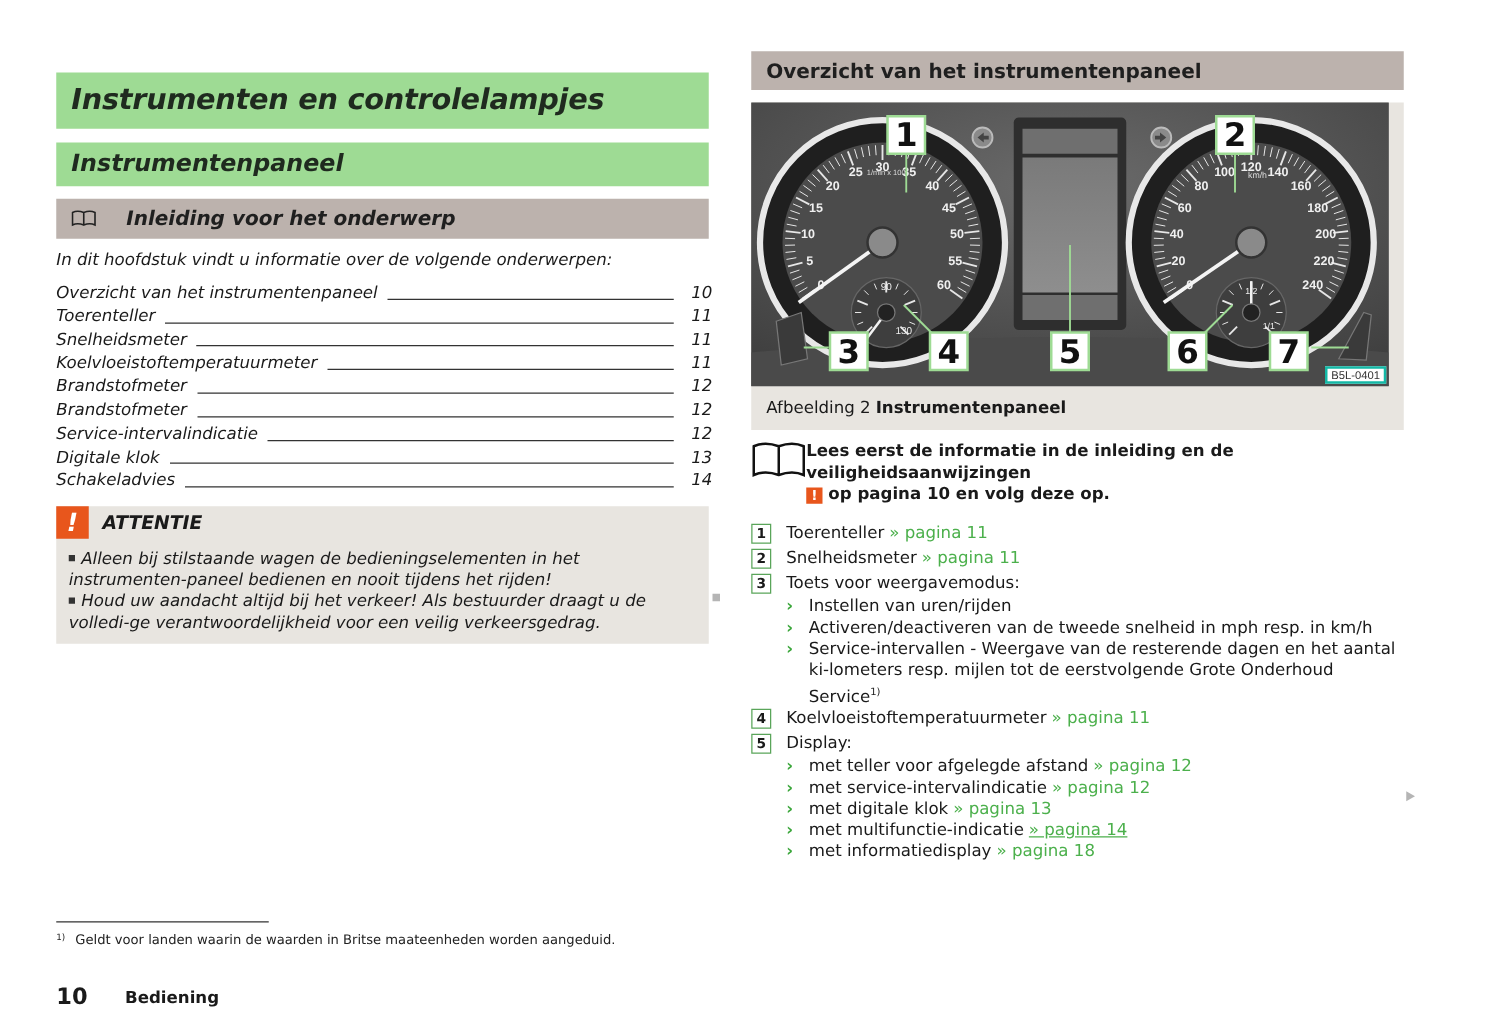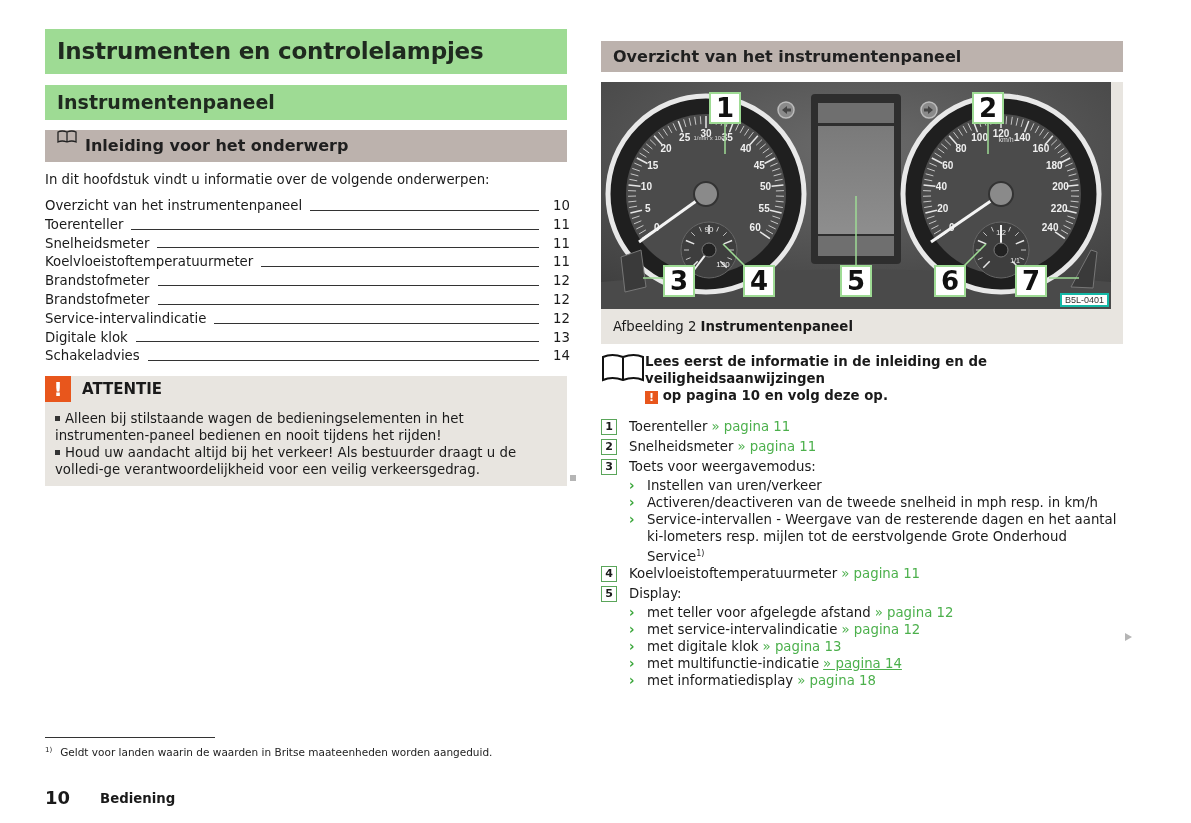--- a/index.html
+++ b/index.html
@@ -1,34 +1,34 @@
 <!DOCTYPE html>
 <html><head>
 <meta charset="utf-8">
 <style>
   * { box-sizing: border-box; margin: 0; padding: 0; }
   html, body { width: 1191px; height: 823px; background: #ffffff; overflow: hidden; }
   body { font-family: "DejaVu Sans", "Liberation Sans", sans-serif; color: #1a1a1a; position: relative; }
 
-  .col-left { position: absolute; left: 45px; top: 29px; width: 522px; }
+  .col-left { position: absolute; left: 45px; top: 58px; width: 522px; font-style: italic; }
   .col-right { position: absolute; left: 601px; top: 41px; width: 522px; }
 
   .chapter-title {
     background: #9edb94; height: 45px; padding: 0 12px;
     font-size: 23px; font-weight: bold; line-height: 45px; color: #1f2a1f;
     letter-spacing: -0.2px;
   }
   .section-title {
     margin-top: 11px; background: #9edb94; height: 35px; padding: 0 12px;
     font-size: 19px; font-weight: bold; line-height: 35px; color: #1f2a1f;
   }
   .subsection-title {
     margin-top: 10px; background: #bcb2ad; height: 32px; padding: 0 12px;
     font-size: 16px; font-weight: bold; line-height: 32px; color: #1f1f1f;
-    display: flex; align-items: flex-start; gap: 8px;
+    display: flex; align-items: center; gap: 24px;
   }
   .book-icon-small { width: 20px; height: 14px; display: inline-block; }
 
   .intro { margin-top: 9px; font-size: 13.3px; line-height: 18px; }
   .toc { margin-top: 8px; }
   .toc-row { display: flex; align-items: flex-end; font-size: 13.3px; line-height: 18.8px; }
   .toc-label { white-space: nowrap; padding-right: 8px; }
   .toc-leader { flex: 1; border-bottom: 1px solid #333; margin-bottom: 5px; margin-right: 14px; }
   .toc-page { width: 14px; text-align: right; }
 
@@ -461,21 +461,21 @@
         <span class="num-box">2</span>
         <span>Snelheidsmeter</span>
         <span class="link" style="margin-left: 4px;">» pagina 11</span>
       </div>
       <div class="leg-row">
         <span class="num-box">3</span>
         <span>Toets voor weergavemodus:</span>
       </div>
       <div class="sub-row">
         <span class="chev">›</span>
-        <span><span>Instellen van uren/verkeer</span></span>
+        <span><span>Instellen van uren/rijden</span></span>
       </div>
       <div class="sub-row">
         <span class="chev">›</span>
         <span><span>Activeren/deactiveren van de tweede snelheid in mph resp. in km/h</span></span>
       </div>
       <div class="sub-row">
         <span class="chev">›</span>
         <span><span>Service-intervallen - Weergave van de resterende dagen en het aantal ki-lometers resp. mijlen tot de eerstvolgende Grote Onderhoud Service</span><sup>1)</sup></span>
       </div>
       <div class="leg-row">

